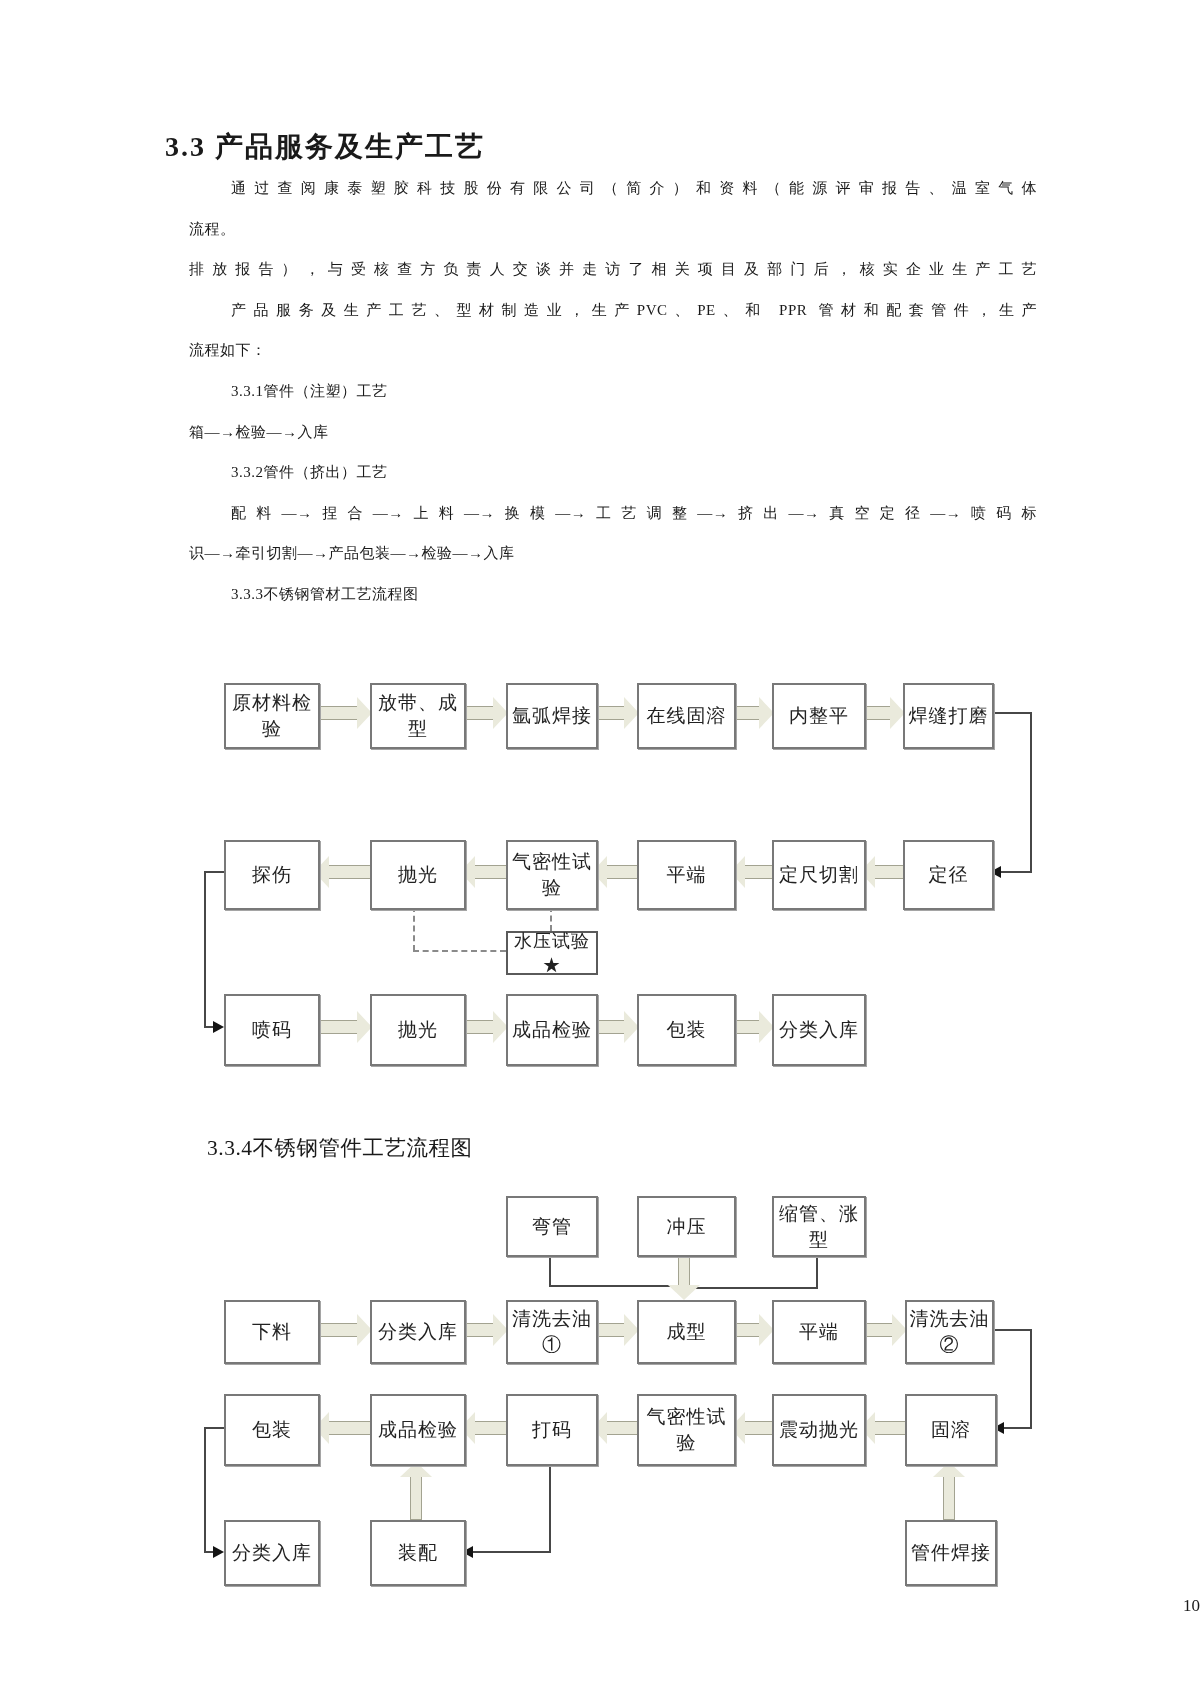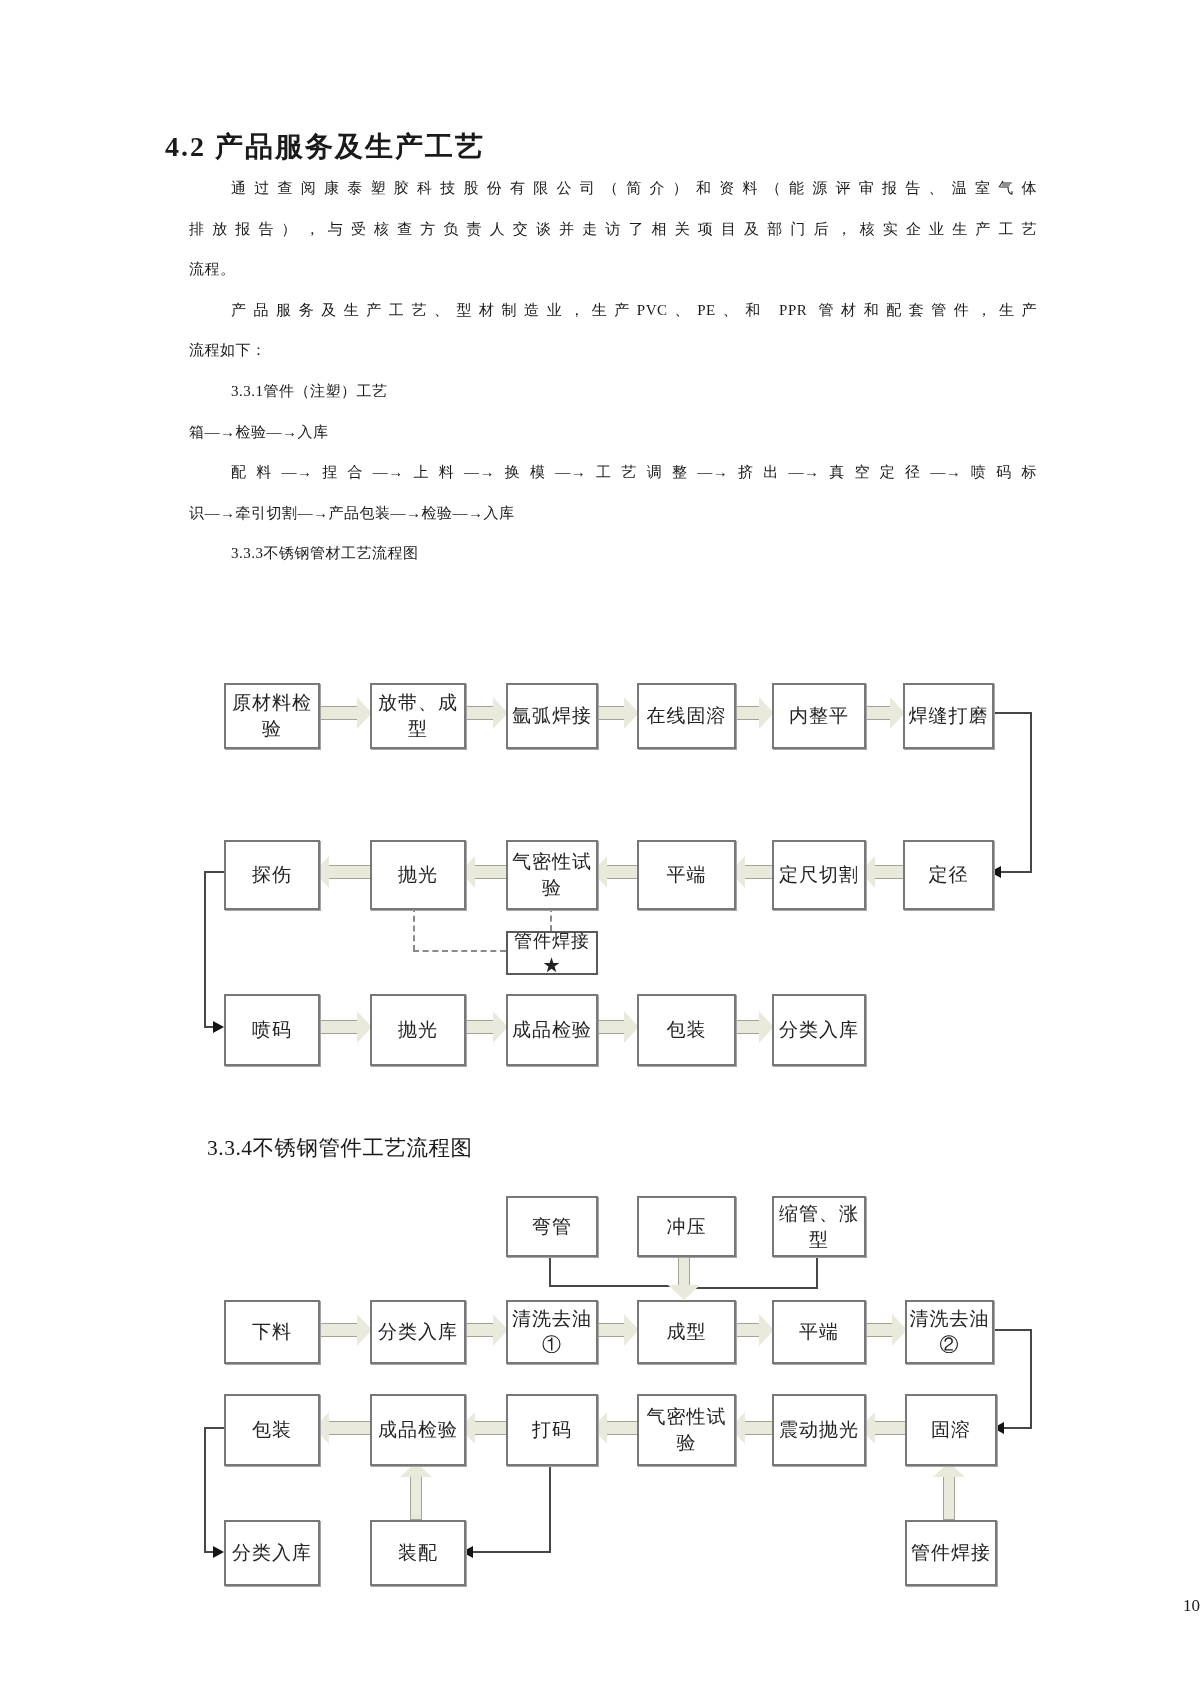--- a/index.html
+++ b/index.html
@@ -39,30 +39,31 @@
   .bh.left{border-top:6px solid transparent;border-bottom:6px solid transparent;border-right:11px solid #141414;}
   .bh.right{border-top:6px solid transparent;border-bottom:6px solid transparent;border-left:11px solid #141414;}
   .dv{position:absolute;width:0;border-left:2px dashed #8a8a8a;z-index:0;}
   .dh{position:absolute;height:0;border-top:2px dashed #8a8a8a;z-index:0;}
 </style>
 </head>
 <body>
 
 <div class="page">
 
-  <div class="h1">4.2 产品服务及生产工艺</div>
+  <div class="h1">3.3 产品服务及生产工艺</div>
 
   <div class="bodytext">
     <div class="tline ind just">通过查阅康泰塑胶科技股份有限公司（简介）和资料（能源评审报告、温室气体</div>
+    <div class="tline">流程。</div>
     <div class="tline just">排放报告），与受核查方负责人交谈并走访了相关项目及部门后，核实企业生产工艺</div>
-    <div class="tline">流程。</div>
     <div class="tline ind just">产品服务及生产工艺、型材制造业，生产PVC、PE、和 PPR 管材和配套管件，生产</div>
     <div class="tline">流程如下：</div>
     <div class="tline ind">3.3.1管件（注塑）工艺</div>
     <div class="tline">箱—→检验—→入库</div>
+    <div class="tline ind">3.3.2管件（挤出）工艺</div>
     <div class="tline ind just">配料—→捏合—→上料—→换模—→工艺调整—→挤出—→真空定径—→喷码标</div>
     <div class="tline">识—→牵引切割—→产品包装—→检验—→入库</div>
     <div class="tline ind">3.3.3不锈钢管材工艺流程图</div>
   </div>
 
   <div class="fbox" style="left:224px;top:683px;width:92px;height:62px">原材料检验</div>
   <div class="fbox" style="left:370px;top:683px;width:92px;height:62px">放带、成型</div>
   <div class="fbox" style="left:506px;top:683px;width:88px;height:62px">氩弧焊接</div>
   <div class="fbox" style="left:637px;top:683px;width:95px;height:62px">在线固溶</div>
   <div class="fbox" style="left:772px;top:683px;width:90px;height:62px">内整平</div>
@@ -116,21 +117,21 @@
       <i class="hd"></i>
     </div>
   <div class="ar l" style="left:860px;top:856px;width:45px">
       <i class="sh"></i>
       <i class="hd"></i>
     </div>
 
   <div class="dv" style="left:413px;top:906px;height:45px"></div>
   <div class="dh" style="left:413px;top:950px;width:93px"></div>
   <div class="dv" style="left:550px;top:906px;height:25px"></div>
-  <div class="fbox aux" style="left:506px;top:931px;width:88px;height:40px">管件焊接★</div>
+  <div class="fbox aux" style="left:506px;top:931px;width:88px;height:40px">水压试验★</div>
 
   <div class="ln" style="left:204px;top:871px;width:20px;height:2px"></div>
   <div class="ln" style="left:204px;top:871px;width:2px;height:157px"></div>
   <div class="ln" style="left:204px;top:1026px;width:10px;height:2px"></div>
   <i class="bh right" style="left:213px;top:1021px"></i>
 
   <div class="fbox" style="left:224px;top:994px;width:92px;height:68px">喷码</div>
   <div class="fbox" style="left:370px;top:994px;width:92px;height:68px">抛光</div>
   <div class="fbox" style="left:506px;top:994px;width:88px;height:68px">成品检验</div>
   <div class="fbox" style="left:637px;top:994px;width:95px;height:68px">包装</div>

